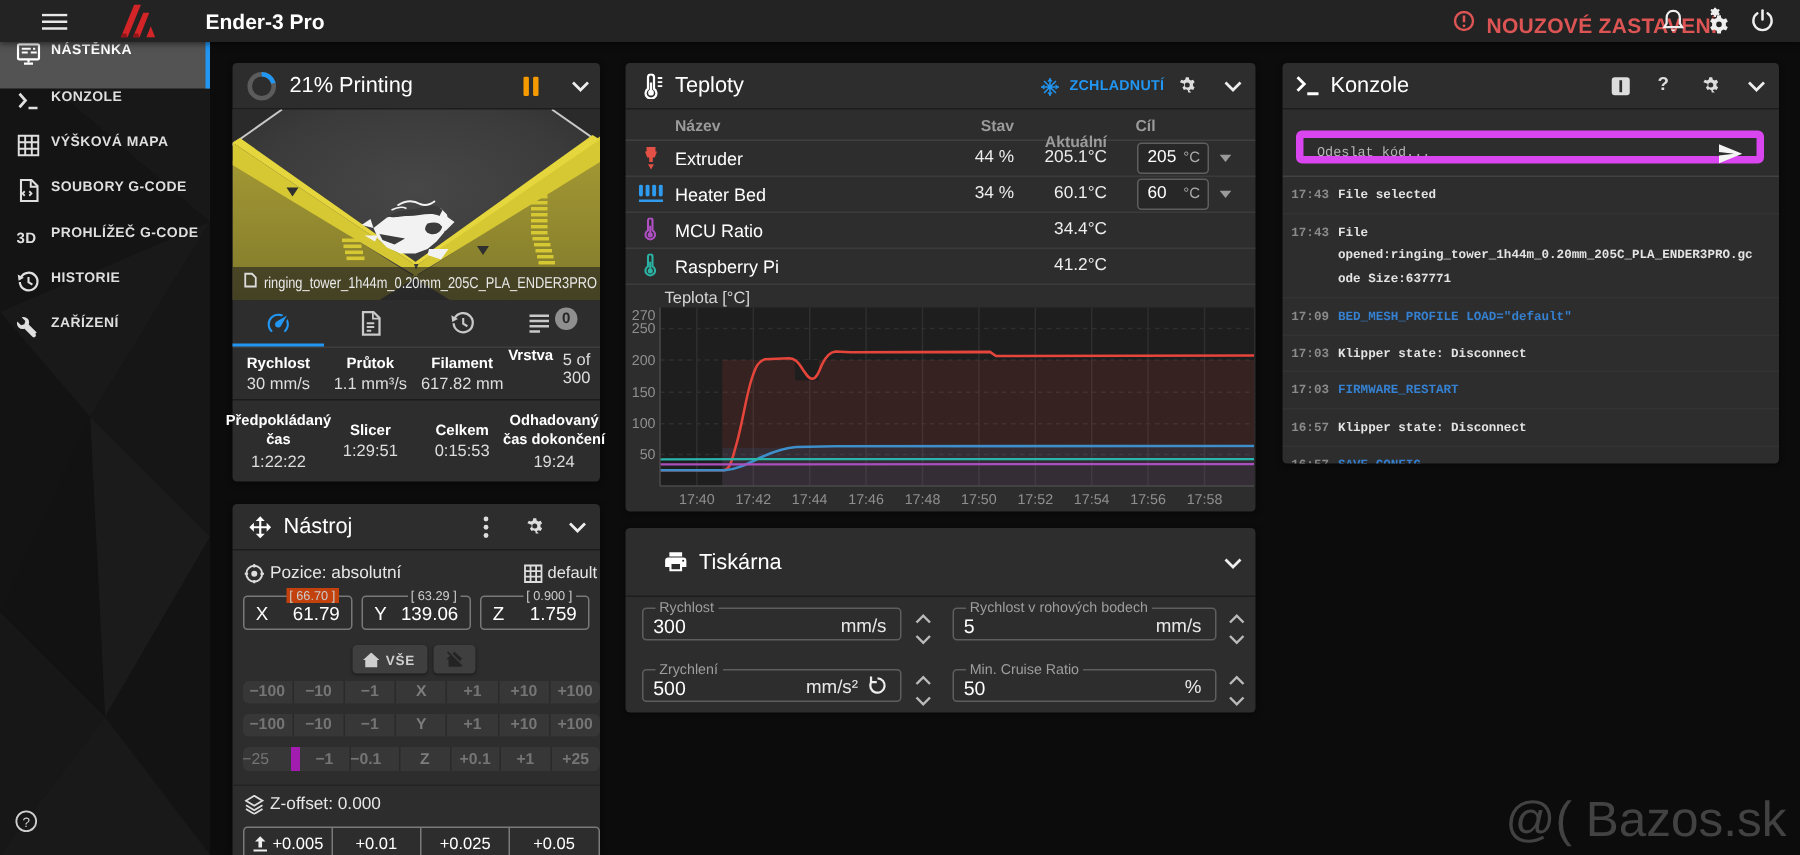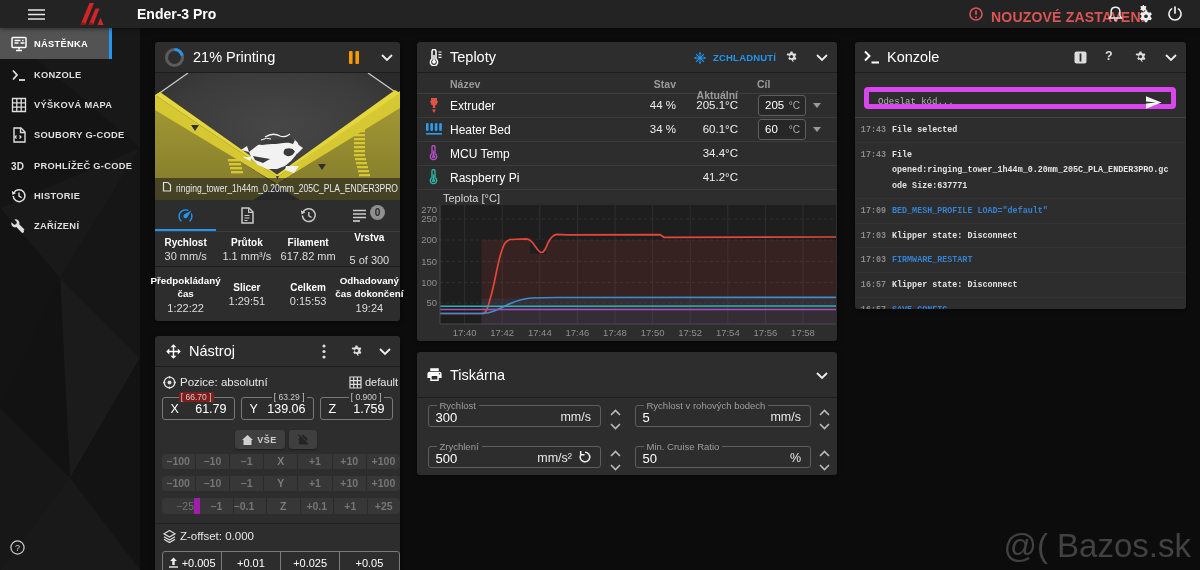--- a/index.html
+++ b/index.html
@@ -1,21 +1,21 @@
 <!DOCTYPE html>
 <html><head>
 <meta charset="utf-8">
 <style>
 *{margin:0;padding:0;box-sizing:border-box}
 html,body{width:1200px;height:570px;overflow:hidden;background:#0c0c0c;font-family:"Liberation Sans",sans-serif;}
 #app{position:relative;width:1200px;height:570px;background:#0c0c0c}
 .abs{position:absolute}
 #topbar{position:absolute;left:0;top:0;width:1200px;height:28px;background:#232323;box-shadow:0 1px 4px rgba(0,0,0,.5);z-index:5}
 #sidebar{position:absolute;left:0;top:28px;width:140px;height:542px;background:#141414;z-index:4}
-.nav{position:absolute;left:0;width:112px;height:31px;display:flex;align-items:center;color:#dfdfdf;font-size:9.3px;font-weight:bold;letter-spacing:.3px;white-space:nowrap}
+.nav{position:absolute;left:0;width:140px;height:31px;display:flex;align-items:flex-start;color:#dfdfdf;font-size:9.3px;font-weight:bold;letter-spacing:.3px;white-space:nowrap}
 .nav .ni{width:16px;height:16px;margin-left:11px;margin-right:7px;flex:none}
 .nav.sel{background:#535353;color:#fff;border-right:3px solid #2196f3}
 .card{position:absolute;background:#2d2d2d;border-radius:3px;box-shadow:0 1px 4px rgba(0,0,0,.45)}
 .chead{position:absolute;left:0;top:0;right:0;height:31px;display:flex;align-items:center;border-bottom:1px solid rgba(0,0,0,.35)}
 .ctitle{color:#fff;font-size:14.5px;margin-left:6px}
 .hline{position:absolute;left:0;right:0;height:1px;background:rgba(255,255,255,.08)}
 #watermark{position:absolute;right:9px;bottom:5px;font-size:33px;color:#424242;letter-spacing:0px;z-index:1}
 svg{display:block}
 </style>
 </head>
@@ -229,21 +229,21 @@
           <div style="font-size:11px;color:#ddd;margin-top:2px">30 mm/s</div>
         </div>
     <div style="width:61.25px;display:flex;flex-direction:column;justify-content:center">
           <div style="font-size:10px;font-weight:bold;color:#fff">Průtok</div>
           <div style="font-size:11px;color:#ddd;margin-top:2px">1.1 mm³/s</div>
         </div>
     <div style="width:61.25px;display:flex;flex-direction:column;justify-content:center">
           <div style="font-size:10px;font-weight:bold;color:#fff">Filament</div>
           <div style="font-size:11px;color:#ddd;margin-top:2px">617.82 mm</div>
         </div>
-    <div style="width:61.25px;display:flex;flex-direction:column;justify-content:space-between">
+    <div style="width:61.25px;display:flex;justify-content:flex-end">
           <div style="font-size:10px;font-weight:bold;color:#fff">Vrstva</div>
           <div style="font-size:11px;color:#ddd;margin-top:2px">5 of 300</div>
         </div>
   </div>
   <div class="hline" style="top:224px;background:rgba(0,0,0,.4)"></div>
 
   <div class="abs" style="left:0;top:225px;width:245px;height:54px;display:flex;text-align:center">
     <div style="width:61.25px;display:flex;flex-direction:column;justify-content:center">
           <div style="font-size:9.8px;font-weight:bold;color:#fff;line-height:13px;white-space:nowrap;margin:0 -8px">Předpokládaný<br>čas</div>
           <div style="font-size:11px;color:#ddd;margin-top:2px">1:22:22</div>
@@ -288,21 +288,21 @@
         <circle cx="6.5" cy="6.5" r="2" fill="#ddd"></circle>
         <path d="M6.5 0v2.4M6.5 10.6V13M0 6.5h2.4M10.6 6.5H13" stroke="#ddd" stroke-width="1.3"></path>
       </svg>
     <div class="abs" style="left:25px;top:40px;font-size:11.5px;color:#e6e6e6">Pozice: absolutní</div>
   <svg class="abs" style="left:194px;top:40px" width="13" height="13" viewBox="0 0 13 13">
         <path d="M1 1h11v11H1zM1 4.7h11M1 8.4h11M4.7 1v11M8.4 1v11" fill="none" stroke="#ddd" stroke-width="1.2"></path>
       </svg>
   <div class="abs" style="left:210px;top:40px;font-size:11px;color:#e6e6e6">default</div>
 
   <div class="abs" style="left:6.5px;top:61px;width:73px;height:23px;border:1px solid #787878;border-radius:3px">
-    <div class="abs" style="right:20px;top:-6px;background:#7f1d1d;padding:0 2px;font-size:8.5px;color:#ccc">[ 66.70 ]</div>
+    <div class="abs" style="right:8px;top:-6px;background:#c2410c;padding:0 2px;font-size:8.5px;color:#ccc">[ 66.70 ]</div>
     <div class="abs" style="left:8px;top:4px;font-size:12.5px;color:#fff">X</div>
     <div class="abs" style="right:7px;top:4px;font-size:12.5px;color:#fff">61.79</div>
   </div>
   <div class="abs" style="left:85.5px;top:61px;width:73px;height:23px;border:1px solid #787878;border-radius:3px">
     <div class="abs" style="right:6px;top:-6px;background:#2d2d2d;padding:0 2px;font-size:8.5px;color:#ccc">[ 63.29 ]</div>
     <div class="abs" style="left:8px;top:4px;font-size:12.5px;color:#fff">Y</div>
     <div class="abs" style="right:7px;top:4px;font-size:12.5px;color:#fff">139.06</div>
   </div>
   <div class="abs" style="left:164.5px;top:61px;width:73px;height:23px;border:1px solid #787878;border-radius:3px">
     <div class="abs" style="right:8px;top:-6px;background:#2d2d2d;padding:0 2px;font-size:8.5px;color:#ccc">[ 0.900 ]</div>
@@ -336,21 +336,21 @@
   <div class="abs" style="left:6.5px;top:140px;width:238.5px;height:15px;background:#373737;border-radius:4px;display:flex;overflow:hidden">
     <div style="flex:1;border-right:1px solid #2a2a2a;color:#757575;font-size:10.5px;font-weight:bold;text-align:center;line-height:15px">−100</div>
         <div style="flex:1;border-right:1px solid #2a2a2a;color:#757575;font-size:10.5px;font-weight:bold;text-align:center;line-height:15px">−10</div>
         <div style="flex:1;border-right:1px solid #2a2a2a;color:#757575;font-size:10.5px;font-weight:bold;text-align:center;line-height:15px">−1</div>
         <div style="flex:1;border-right:1px solid #2a2a2a;color:#7d7d7d;font-size:10.5px;font-weight:bold;text-align:center;line-height:15px">Y</div>
         <div style="flex:1;border-right:1px solid #2a2a2a;color:#757575;font-size:10.5px;font-weight:bold;text-align:center;line-height:15px">+1</div>
         <div style="flex:1;border-right:1px solid #2a2a2a;color:#757575;font-size:10.5px;font-weight:bold;text-align:center;line-height:15px">+10</div>
         <div style="flex:1;color:#757575;font-size:10.5px;font-weight:bold;text-align:center;line-height:15px">+100</div>
   </div>
   <div class="abs" style="left:6.5px;top:162px;width:238.5px;height:16px;background:#373737;border-radius:4px;display:flex;overflow:hidden">
-    <div style="flex:1;border-right:6px solid #a21caf;color:#757575;font-size:10.5px;font-weight:normal;text-align:right;line-height:16px">−25</div>
+    <div style="flex:1;border-right:6px solid #a21caf;color:#757575;font-size:10.5px;font-weight:normal;text-align:left;line-height:16px">−25</div>
         <div style="flex:1;border-right:1px solid #2a2a2a;color:#757575;font-size:10.5px;font-weight:bold;text-align:center;line-height:16px">−1</div>
         <div style="flex:1;border-right:1px solid #2a2a2a;color:#757575;font-size:10.5px;font-weight:bold;text-align:left;line-height:16px">−0.1</div>
         <div style="flex:1;border-right:1px solid #2a2a2a;color:#7d7d7d;font-size:10.5px;font-weight:bold;text-align:center;line-height:16px">Z</div>
         <div style="flex:1;border-right:1px solid #2a2a2a;color:#757575;font-size:10.5px;font-weight:bold;text-align:center;line-height:16px">+0.1</div>
         <div style="flex:1;border-right:1px solid #2a2a2a;color:#757575;font-size:10.5px;font-weight:bold;text-align:center;line-height:16px">+1</div>
         <div style="flex:1;color:#757575;font-size:10.5px;font-weight:bold;text-align:center;line-height:16px">+25</div>
   </div>
   <div class="hline" style="top:187px;background:#232323"></div>
 
   <svg class="abs" style="left:8px;top:194px" width="13" height="13" viewBox="0 0 13 13">
@@ -448,21 +448,21 @@
           <path d="M0 0h8L4 5z" fill="#9a9a9a"></path>
         </svg>
   </div>
   <div class="hline" style="top:99px;background:rgba(255,255,255,.07)"></div>
   <div class="abs" style="left:0;top:99.5px;width:420px;height:23px">
     <svg class="abs" style="left:12px;top:3px" width="9" height="16" viewBox="0 0 9 16">
           <path d="M3 8.6V2a1.5 1.5 0 0 1 3 0v6.6a3.2 3.2 0 1 1-3 0z" fill="none" stroke="#b04fc4" stroke-width="1.4"></path>
           <circle cx="4.5" cy="11.6" r="1.7" fill="#b04fc4"></circle>
           <path d="M4.5 11.5V5.5" stroke="#b04fc4" stroke-width="1.4"></path>
         </svg>
-    <div class="abs" style="left:33px;top:5px;font-size:12px;color:#fff">MCU Temp</div>
+    <div class="abs" style="left:33px;top:5px;font-size:12px;color:#fff">MCU Ratio</div>
     <div class="abs" style="right:99px;top:5px;font-size:11.5px;color:#eee">34.4°C</div>
   </div>
   <div class="hline" style="top:123px;background:rgba(255,255,255,.07)"></div>
   <div class="abs" style="left:0;top:123.5px;width:420px;height:23px">
     <svg class="abs" style="left:12px;top:3px" width="9" height="16" viewBox="0 0 9 16">
           <path d="M3 8.6V2a1.5 1.5 0 0 1 3 0v6.6a3.2 3.2 0 1 1-3 0z" fill="none" stroke="#2bb3a3" stroke-width="1.4"></path>
           <circle cx="4.5" cy="11.6" r="1.7" fill="#2bb3a3"></circle>
           <path d="M4.5 11.5V5.5" stroke="#2bb3a3" stroke-width="1.4"></path>
         </svg>
     <div class="abs" style="left:33px;top:5px;font-size:12px;color:#fff">Raspberry Pi</div>
@@ -509,21 +509,21 @@
           <text x="235.6" y="147">17:50</text>
           <text x="273.2" y="147">17:52</text>
           <text x="310.8" y="147">17:54</text>
           <text x="348.4" y="147">17:56</text>
           <text x="386" y="147">17:58</text>
     </g>
   </svg>
 </div>
 
 <div class="card" id="c-printer" style="left:417px;top:352px;width:420px;height:123px">
-  <div class="chead" style="height:46px;padding-left:9px;border-bottom:1px solid rgba(0,0,0,.35)">
+  <div class="chead" style="height:46px;padding-left:25px;border-bottom:1px solid rgba(0,0,0,.35)">
     <svg width="17" height="17" viewBox="0 0 24 24">
           <path d="M18,3H6V7H18M19,12A1,1 0 0,1 18,11A1,1 0 0,1 19,10A1,1 0 0,1 20,11A1,1 0 0,1 19,12M16,19H8V14H16M19,8H5A3,3 0 0,0 2,11V17H6V21H18V17H22V11A3,3 0 0,0 19,8Z" fill="#fff"></path>
         </svg>
     <div class="ctitle" style="margin-left:7px">Tiskárna</div>
     <svg class="abs" style="left:399px;top:20px" width="12" height="8" viewBox="0 0 12 8">
           <path d="M1 1l5 5 5-5" fill="none" stroke="#eee" stroke-width="1.8"></path>
         </svg>
   </div>
 
   <div class="abs" style="left:10.5px;top:53px;width:173.5px;height:22px;border:1px solid #5e5e5e;border-radius:3px">

